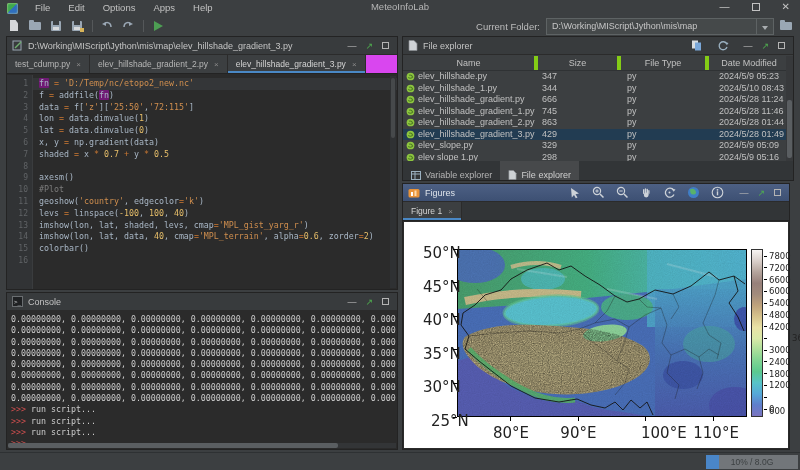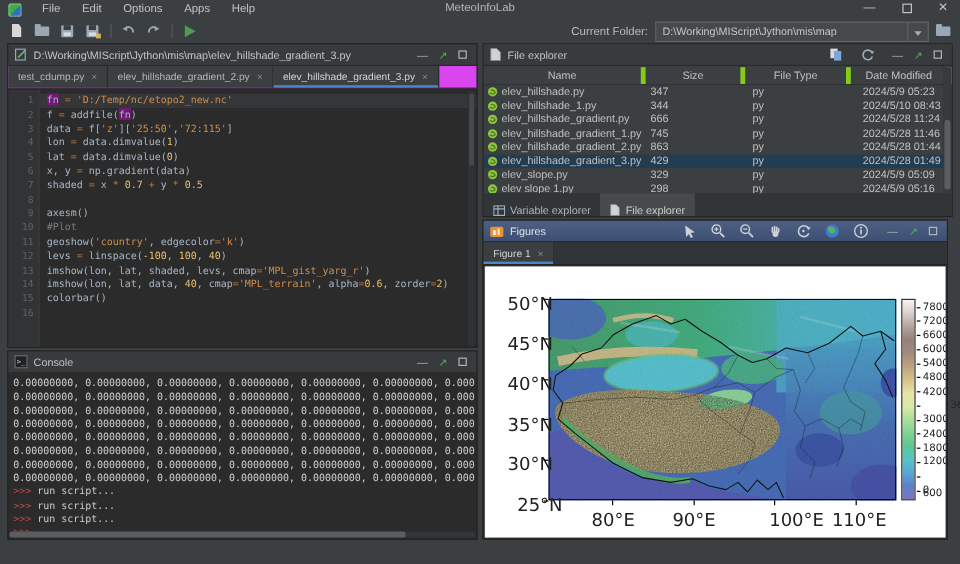--- a/index.html
+++ b/index.html
@@ -610,13 +610,19 @@
           <div class="tickmark" style="left: 360px; top: 162.962px; width: 3px; height: 1px;"></div>
           <div class="ticklabel cblab" style="left: 365px; top: 158.462px;">1200</div>
           <div class="tickmark" style="left: 360px; top: 174.731px; width: 3px; height: 1px;"></div>
           <div class="ticklabel cblab" style="left: 365px; top: 170.231px; margin-top: 14px;">600</div>
           <div class="tickmark" style="left: 360px; top: 186.5px; width: 3px; height: 1px;"></div>
           <div class="ticklabel cblab" style="left: 365px; top: 182px;">0</div>
         </div>
     </div>
   </div>
 
+  <div id="statusbar">
+    <div id="mem-widget">
+      <div id="mem-fill"></div>
+      <div id="mem-text">10% / 8.0G</div>
+    </div>
+  </div>
 </div>
 
 </body></html>

